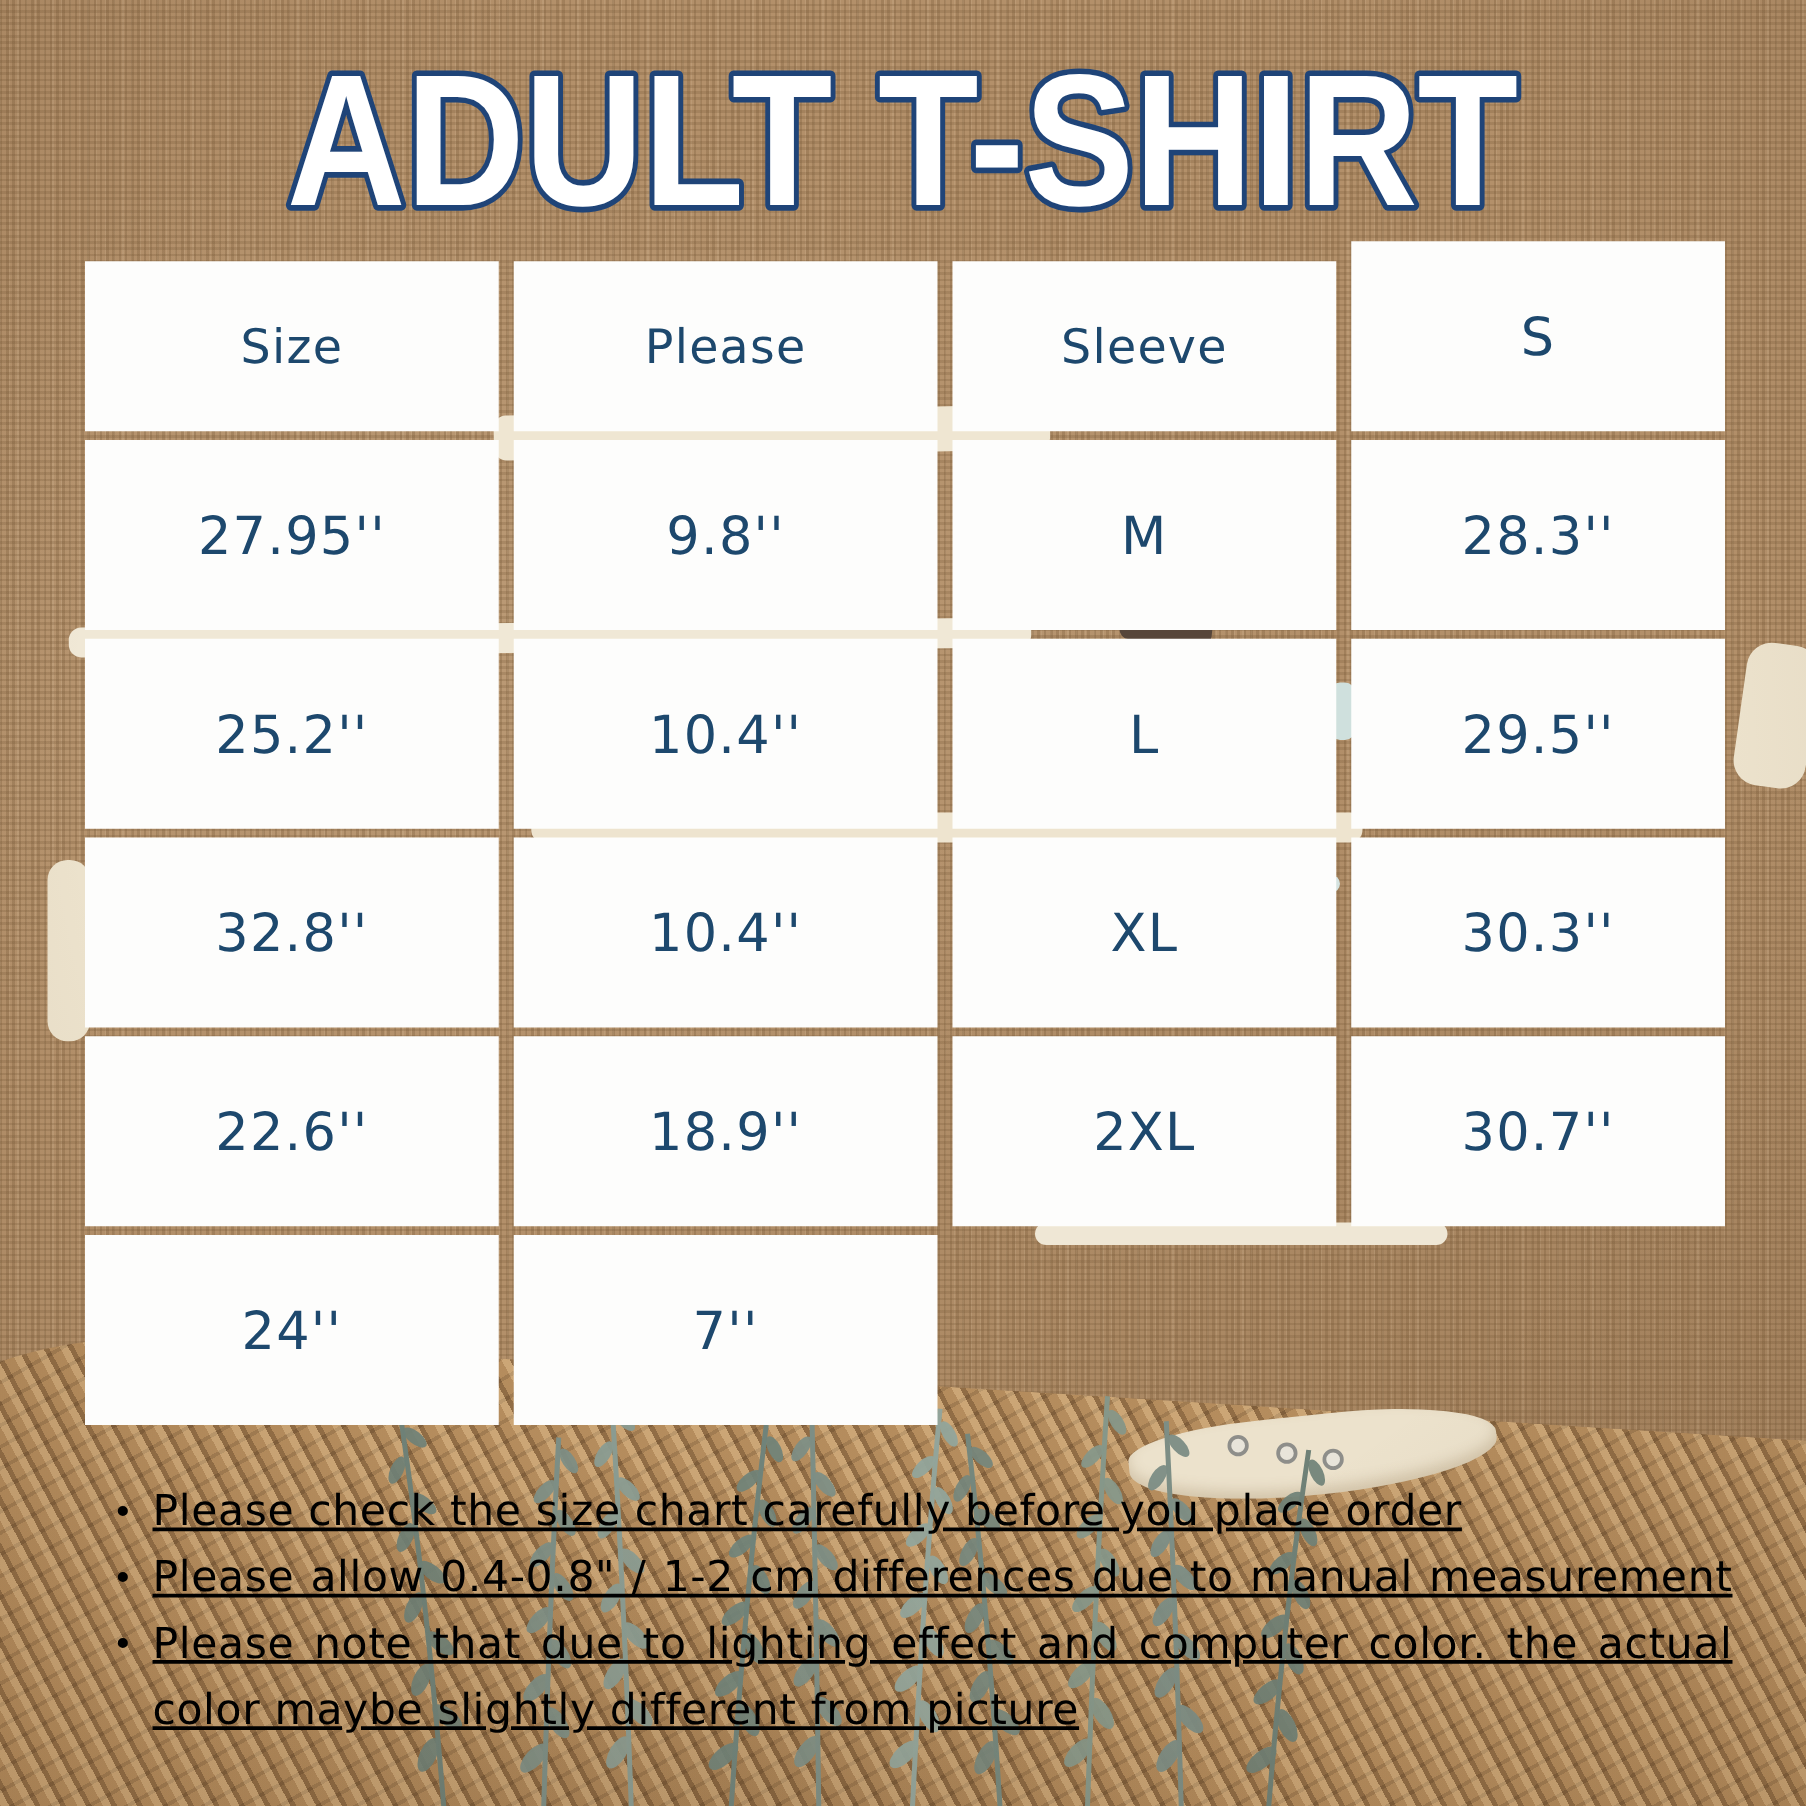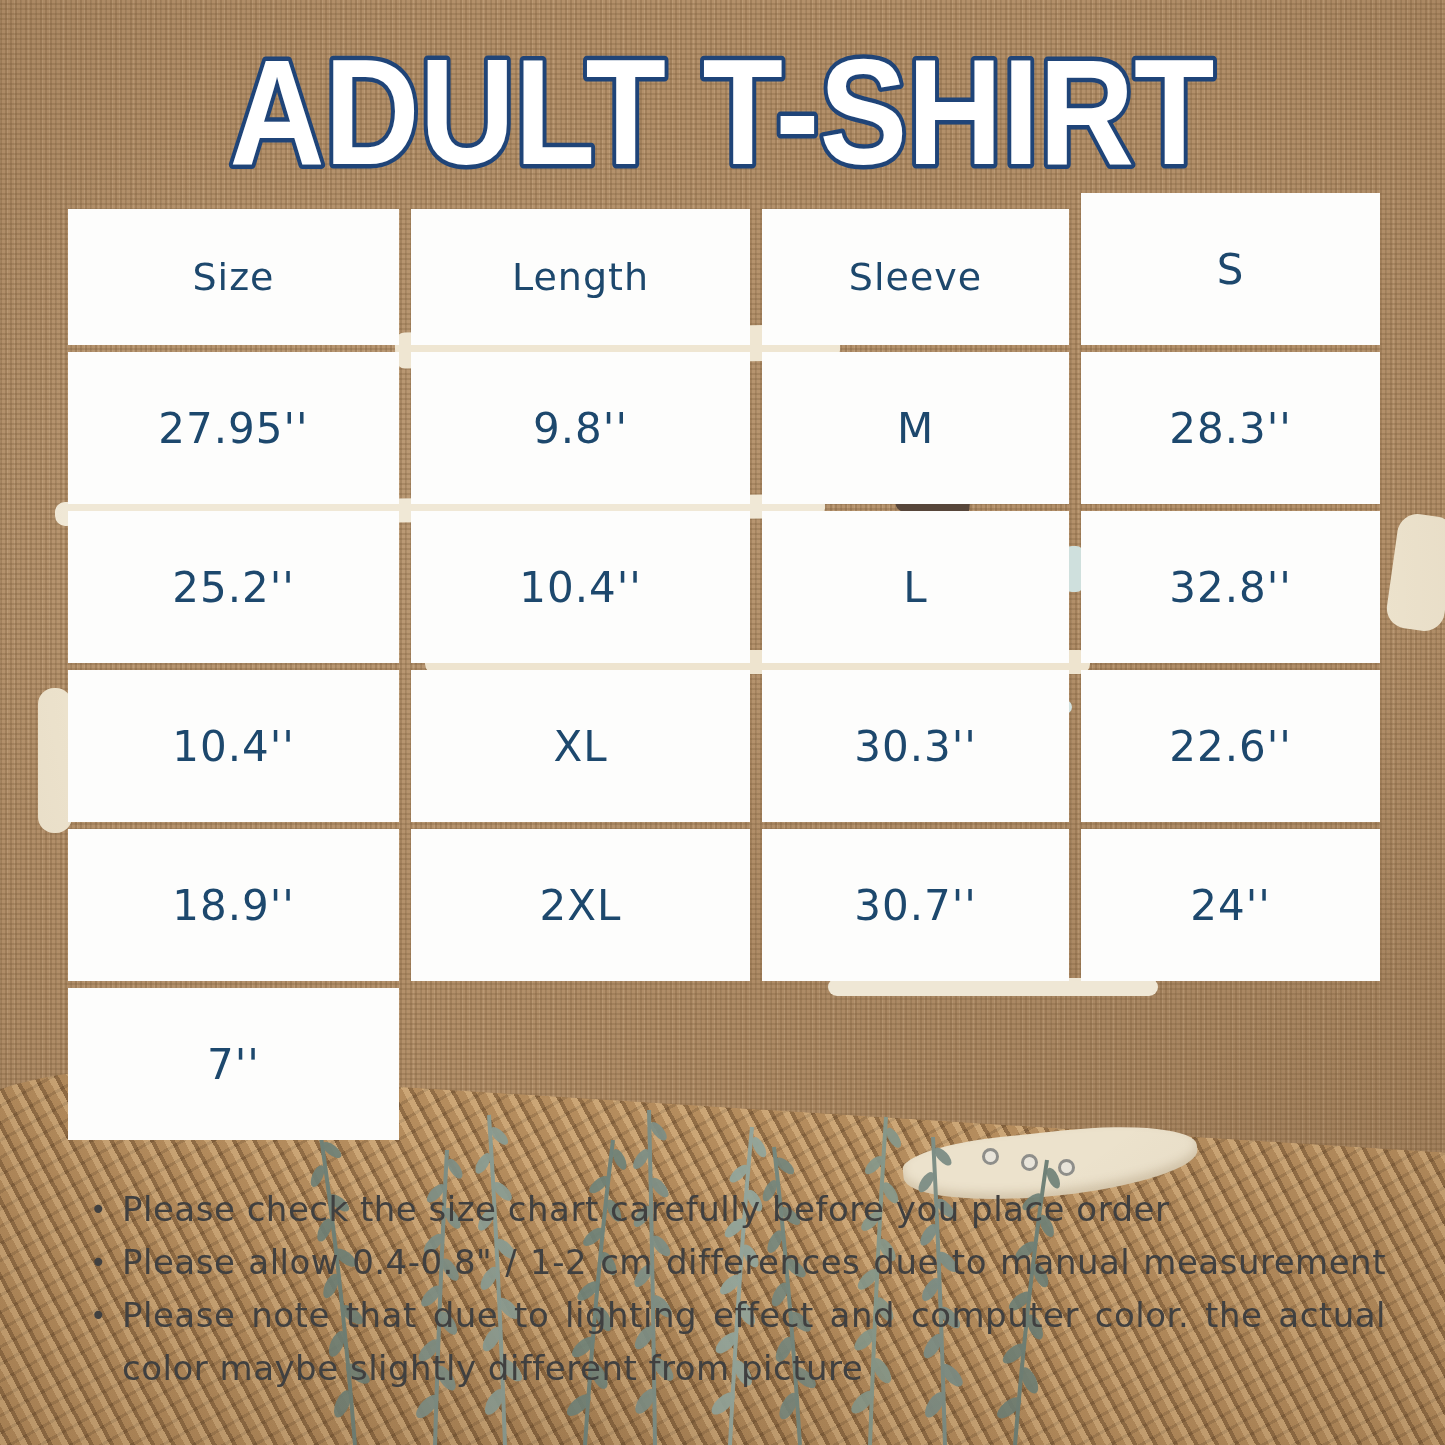--- a/index.html
+++ b/index.html
@@ -74,21 +74,21 @@
   }
   .cell{
     background:#fdfdfc;display:flex;align-items:center;justify-content:center;
     color:#1d486d;letter-spacing:1px;
   }
   .cell.hdr{font-size:38px;font-weight:500;margin-top:16px;}
   .cell.val{font-size:42px;}
   
   .notes{
     position:absolute;left:88px;top:1183px;width:1298px;z-index:5;
-    color:#404040;font-size:34px;line-height:53px;letter-spacing:.5px;
+    color:#000000;font-size:34px;line-height:53px;letter-spacing:.5px;text-decoration:underline;
   }
   .note{position:relative;padding-left:34px;text-align:justify;}
   .note::before{content:"•";position:absolute;left:2px;top:0;font-size:28px;}
   .note.fill{text-align-last:justify;}
   .layer{position:absolute;inset:0;}
 </style>
 </head>
 <body>
 
 <div class="burlap layer"></div>
@@ -223,33 +223,34 @@
   </svg>
 
 <div class="light layer"></div>
 
 <svg class="title-wrap" viewBox="0 0 1445 170">
   <text x="722" y="150" text-anchor="middle" textLength="985" lengthAdjust="spacingAndGlyphs">ADULT T-SHIRT</text>
 </svg>
 
 <div class="size-table">
   <div class="cell hdr">Size</div>
-  <div class="cell hdr">Length</div>
+  <div class="cell hdr">Please</div>
   <div class="cell hdr">Sleeve</div>
 
   <div class="cell val">S</div>
   <div class="cell val">27.95''</div>
   <div class="cell val">9.8''</div>
 
   <div class="cell val">M</div>
   <div class="cell val">28.3''</div>
   <div class="cell val">25.2''</div>
   <div class="cell val">10.4''</div>
 
   <div class="cell val">L</div>
+  <div class="cell val">29.5''</div>
   <div class="cell val">32.8''</div>
   <div class="cell val">10.4''</div>
 
   <div class="cell val">XL</div>
   <div class="cell val">30.3''</div>
   <div class="cell val">22.6''</div>
   <div class="cell val">18.9''</div>
 
   <div class="cell val">2XL</div>
   <div class="cell val">30.7''</div>

